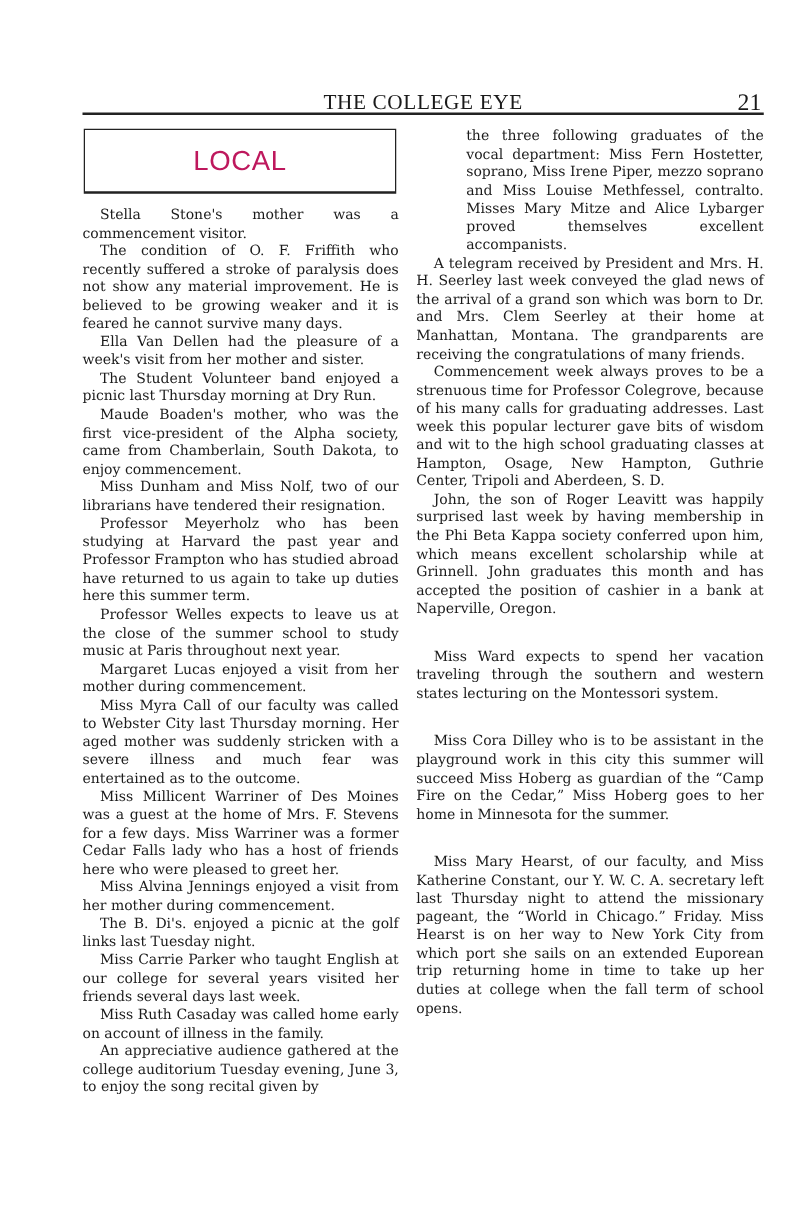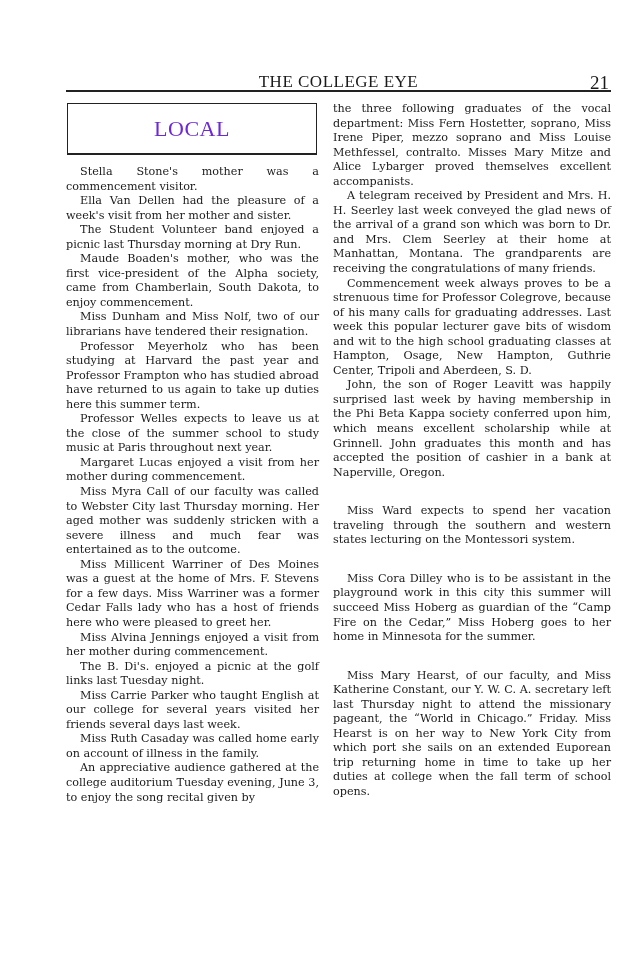--- a/index.html
+++ b/index.html
@@ -17,46 +17,47 @@
   }
   .header .pageno {
     position:absolute; right:2px; top:2px; font-family:"Liberation Serif", serif; font-size:19px;
   }
   .section-box {
     position:absolute; left:67px; top:103px; width:248px; height:49px;
     border:1.5px solid #222; border-bottom-width:2.5px;
     display:flex; align-items:center; justify-content:center;
   }
   .section-box span {
-    font-family:Liberation Serif, serif; font-size:22px; letter-spacing:0.5px; color:#6d28d9;text-align:right;
+    font-family:Liberation Sans, sans-serif; font-size:22px; letter-spacing:0.5px; color:#be185d;text-align:right;
   }
   .col {
     position:absolute; font-size:11.2px; line-height:14.55px; text-align:justify;
     font-family:"DejaVu Serif", serif;
   }
   .col-left { left:66px; top:165px; width:253px; }
   .col-right { left:333px; top:102px; width:278px; }
   .col p { margin:0; text-indent:14px; hyphens:manual; }
-  .col p.cont { text-indent:0; }
+  .col p.cont { text-indent:0;margin-left:40px; }
   .col p.gap { margin-top:24px; }
 </style>
 </head>
 <body>
 
 <div class="header">
   <span class="title">THE COLLEGE EYE</span>
   <span class="pageno">21</span>
 </div>
 
 <div class="section-box">
   <span>LOCAL</span>
 </div>
 
 <div class="col col-left">
   <p>Stella Stone's mother was a commencement visitor.</p>
+  <p>The condition of O. F. Friffith who recently suffered a stroke of paralysis does not show any material improvement. He is believed to be growing weaker and it is feared he cannot survive many days.</p>
   <p>Ella Van Dellen had the pleasure of a week's visit from her mother and sister.</p>
   <p>The Student Volunteer band enjoyed a picnic last Thursday morning at Dry Run.</p>
   <p>Maude Boaden's mother, who was the first vice-president of the Alpha society, came from Chamberlain, South Dakota, to enjoy commencement.</p>
   <p>Miss Dunham and Miss Nolf, two of our librarians have tendered their resignation.</p>
   <p>Professor Meyerholz who has been studying at Harvard the past year and Professor Frampton who has studied abroad have returned to us again to take up duties here this summer term.</p>
   <p>Professor Welles expects to leave us at the close of the summer school to study music at Paris throughout next year.</p>
   <p>Margaret Lucas enjoyed a visit from her mother during commencement.</p>
   <p>Miss Myra Call of our faculty was called to Webster City last Thursday morning. Her aged mother was suddenly stricken with a severe illness and much fear was entertained as to the outcome.</p>
   <p>Miss Millicent Warriner of Des Moines was a guest at the home of Mrs. F. Stevens for a few days. Miss Warriner was a former Cedar Falls lady who has a host of friends here who were pleased to greet her.</p>
   <p>Miss Alvina Jennings enjoyed a visit from her mother during commencement.</p>

